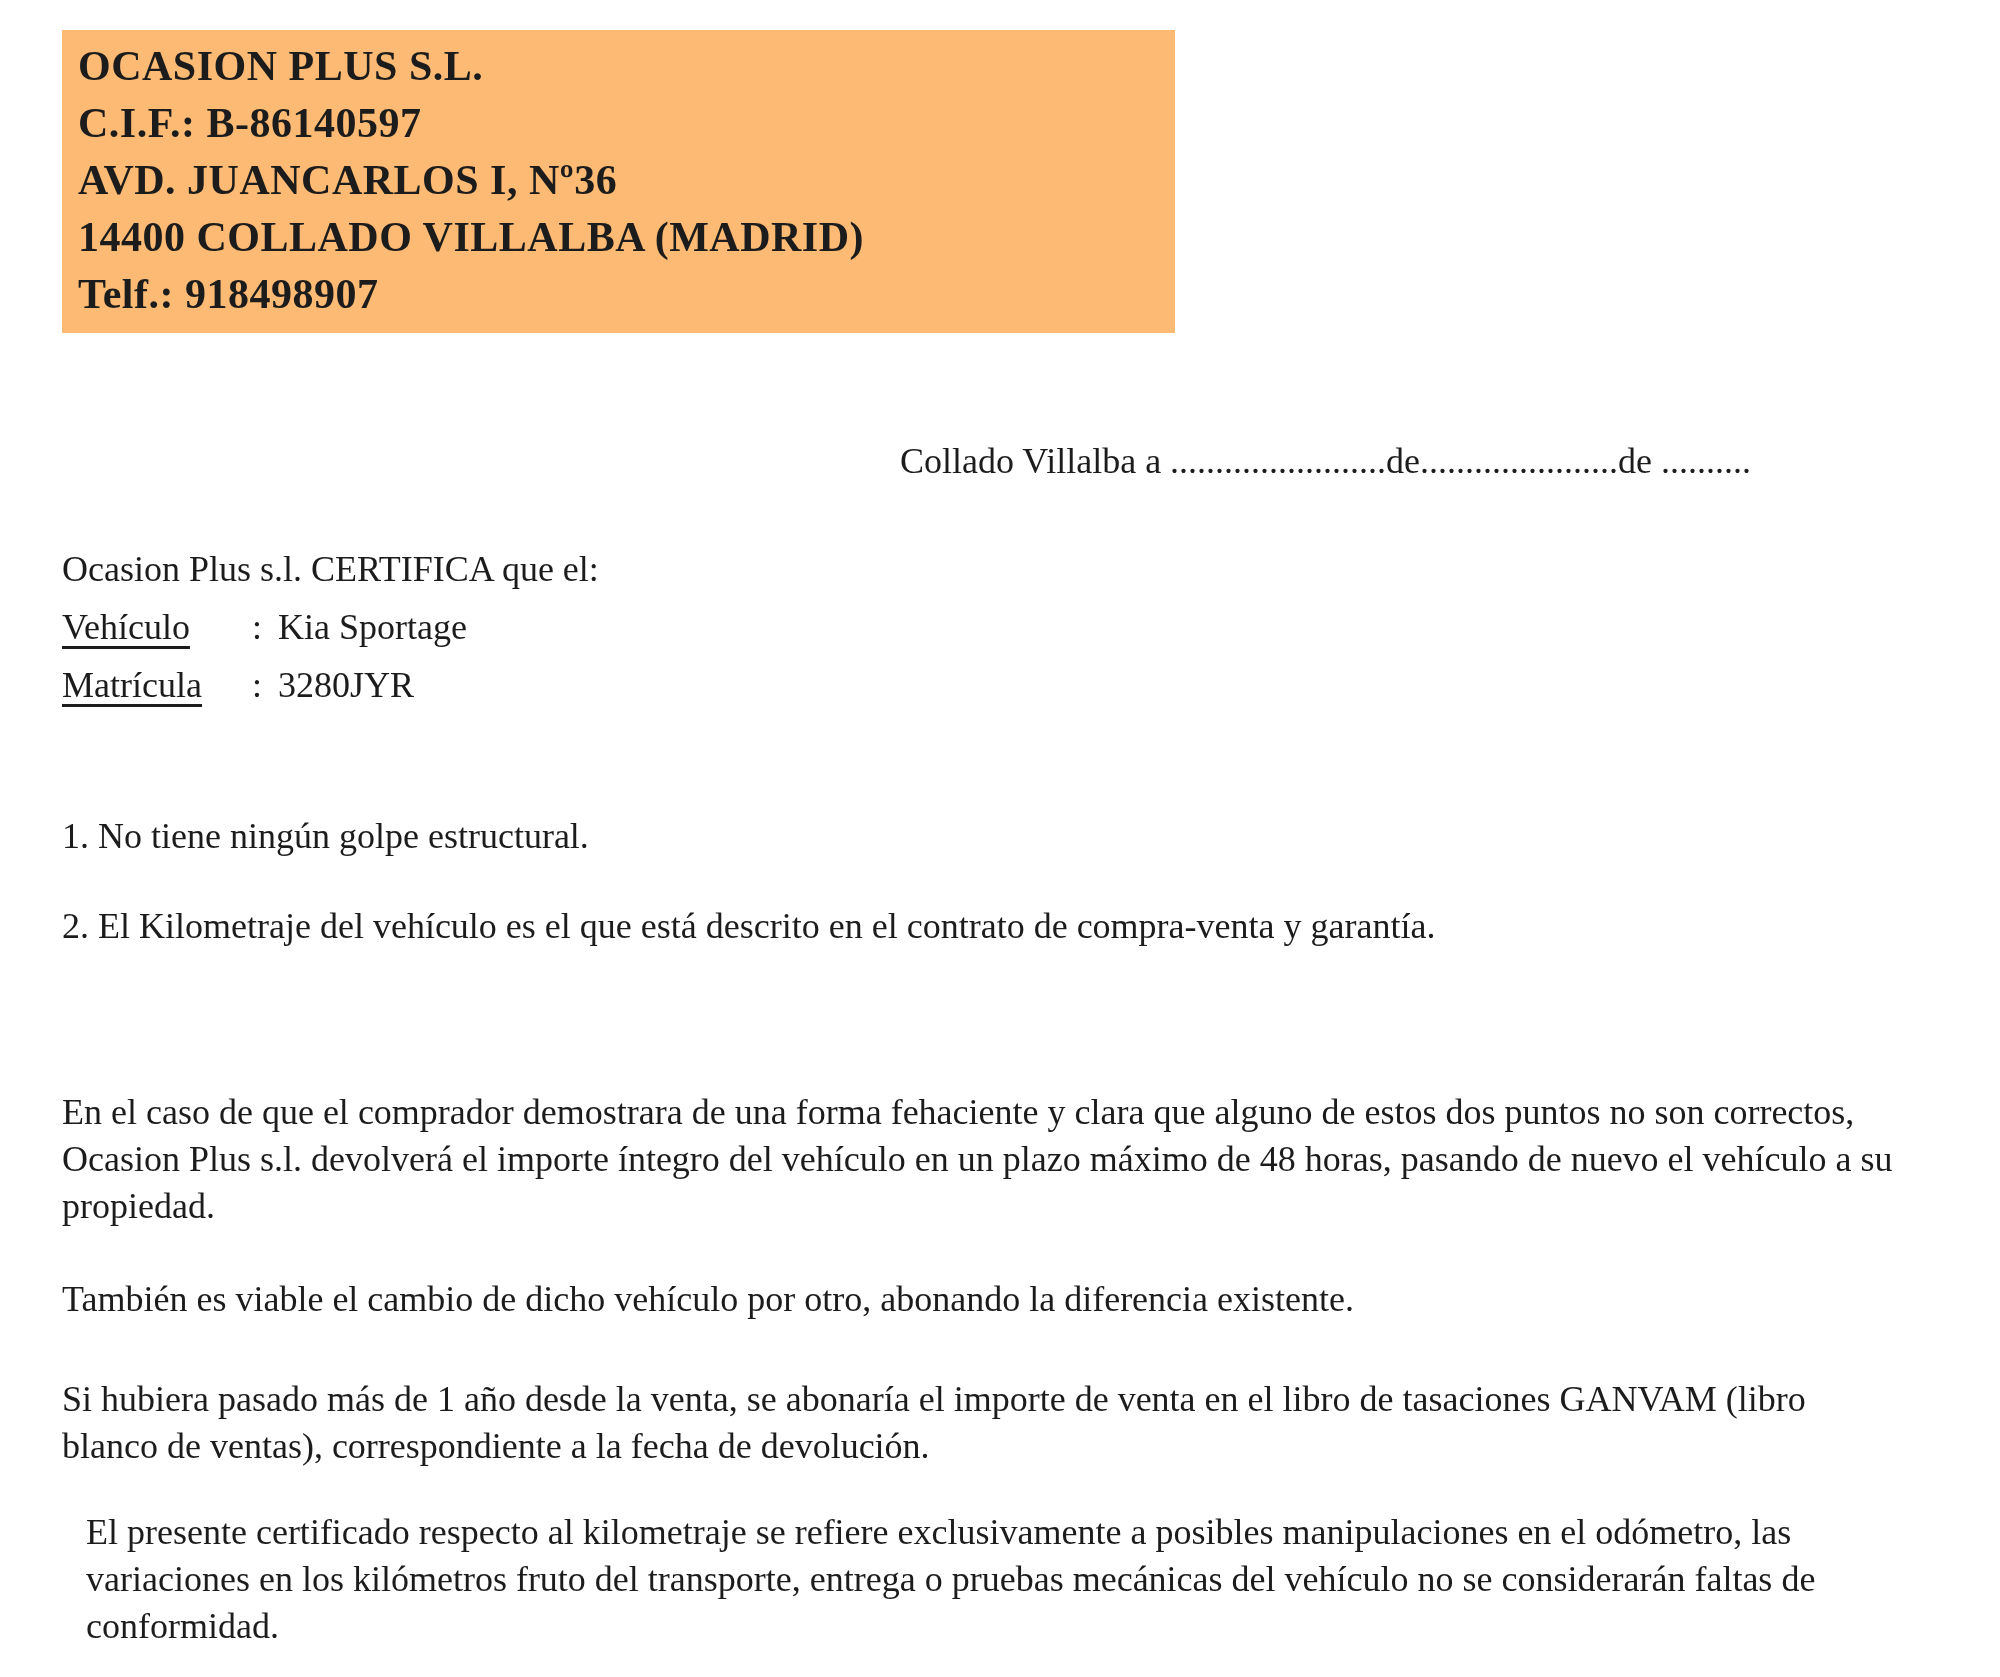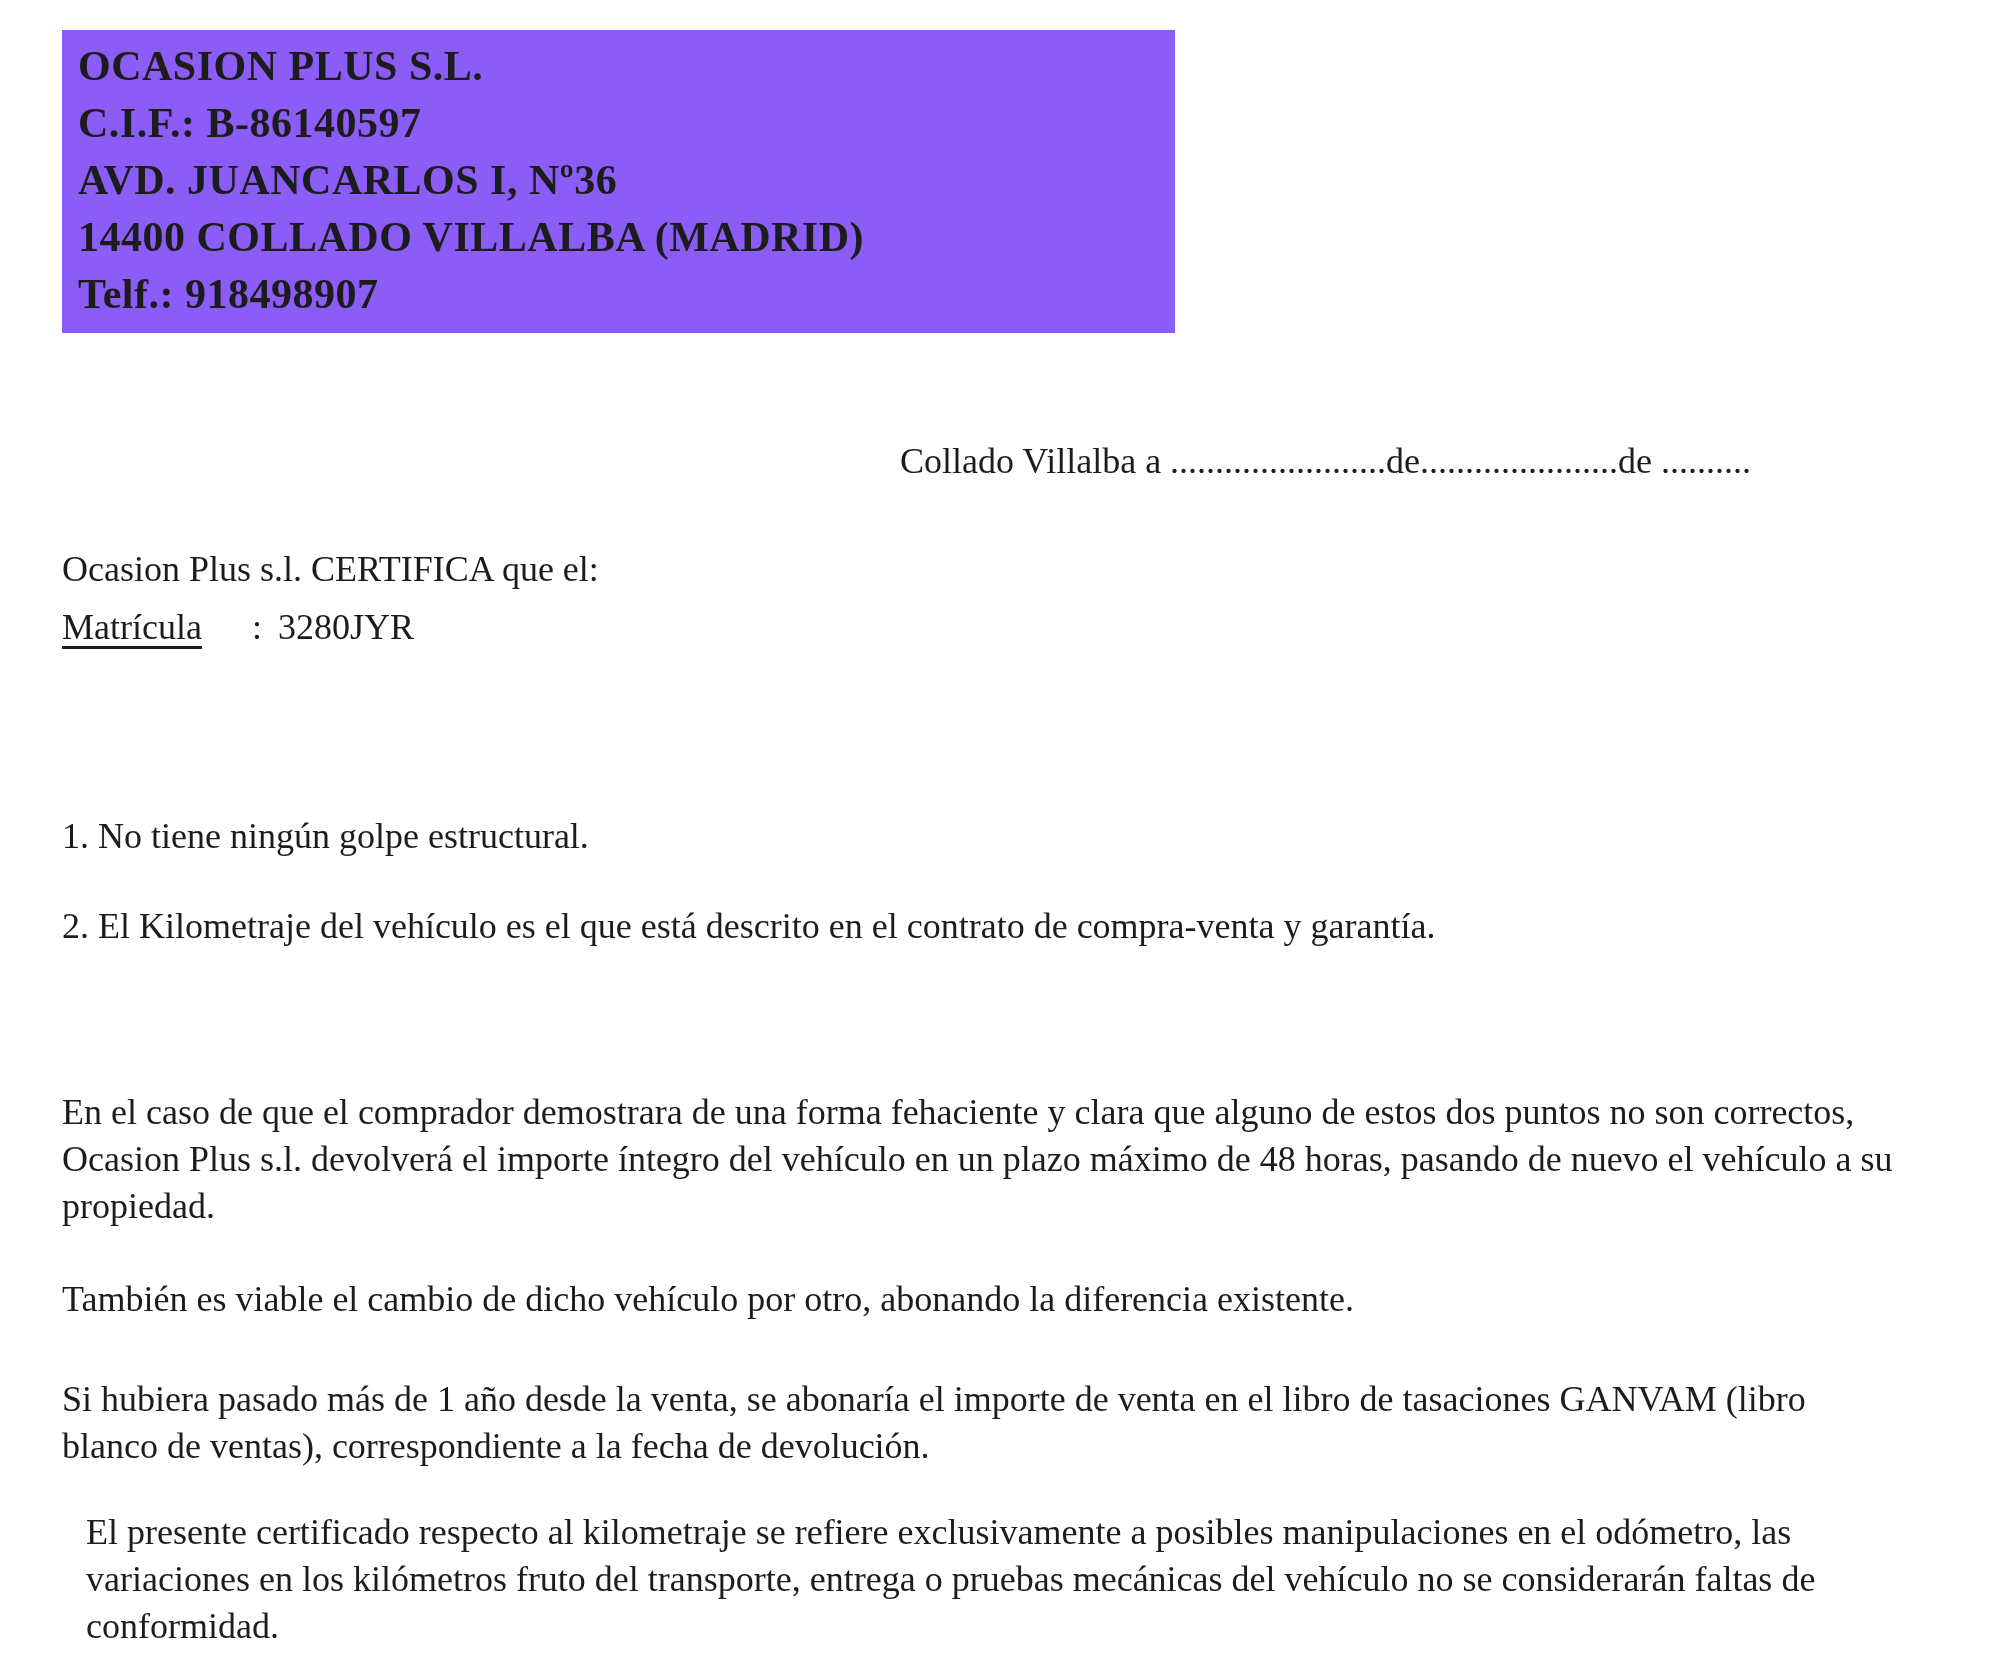--- a/index.html
+++ b/index.html
@@ -16,21 +16,21 @@
     overflow: hidden;
   }
 
   
   .letterhead {
     position: absolute;
     left: 62px;
     top: 30px;
     width: 1113px;
     box-sizing: border-box;
-    background: #8b5cf6;
+    background: #fdba74;
     padding: 8px 20px 10px 16px;
     font-weight: bold;
     font-size: 42px;
     line-height: 57px;
     letter-spacing: 0.5px;
   }
   .lh-line { white-space: nowrap; }
 
   
   .dateline {
@@ -96,20 +96,23 @@
     <div class="lh-line">AVD. JUANCARLOS I, Nº36</div>
     <div class="lh-line">14400 COLLADO VILLALBA (MADRID)</div>
     <div class="lh-line">Telf.: 918498907</div>
   </header>
 
   <div class="dateline">Collado Villalba a ........................de......................de ..........</div>
 
   <section class="cert">
     <div class="cert-intro">Ocasion Plus s.l. CERTIFICA que el:</div>
     <div class="field-row">
+      <span class="field-label">Vehículo</span><span class="field-sep">:</span><span class="field-value">Kia Sportage</span>
+    </div>
+    <div class="field-row">
       <span class="field-label">Matrícula</span><span class="field-sep">:</span><span class="field-value">3280JYR</span>
     </div>
   </section>
 
   <section class="points">
     <div class="point point-1">1. No tiene ningún golpe estructural.</div>
     <div class="point point-2">2. El Kilometraje del vehículo es el que está descrito en el contrato de compra-venta y garantía.</div>
   </section>
 
   <p class="para para-1">En el caso de que el comprador demostrara de una forma fehaciente y clara que alguno de estos dos puntos no son correctos, Ocasion Plus s.l. devolverá el importe íntegro del vehículo en un plazo máximo de 48 horas, pasando de nuevo el vehículo a su propiedad.</p>

